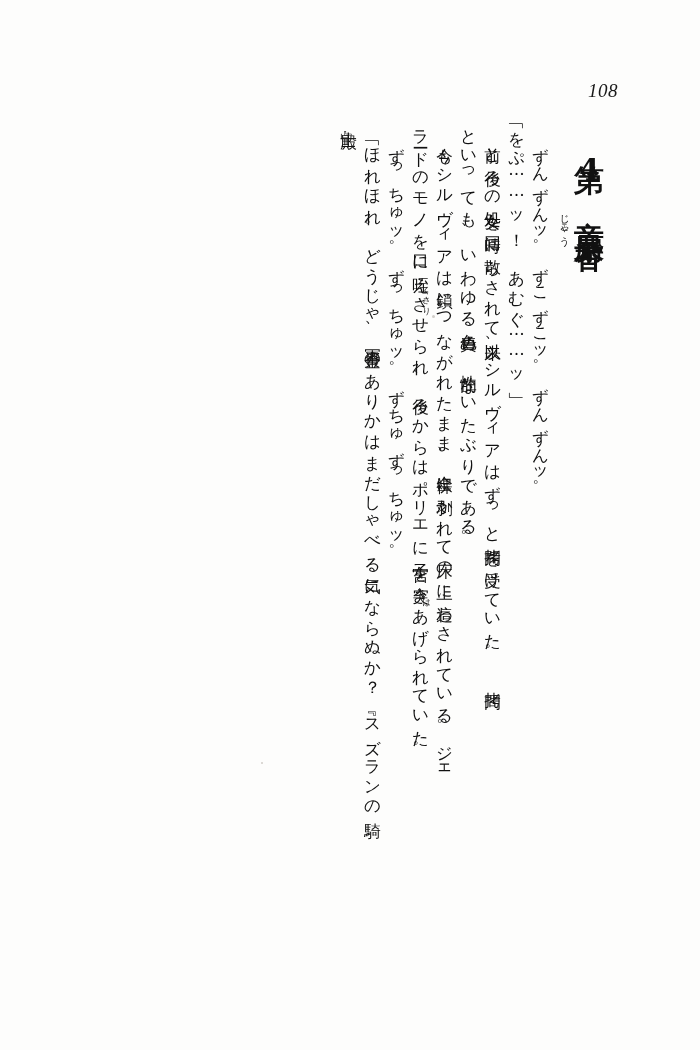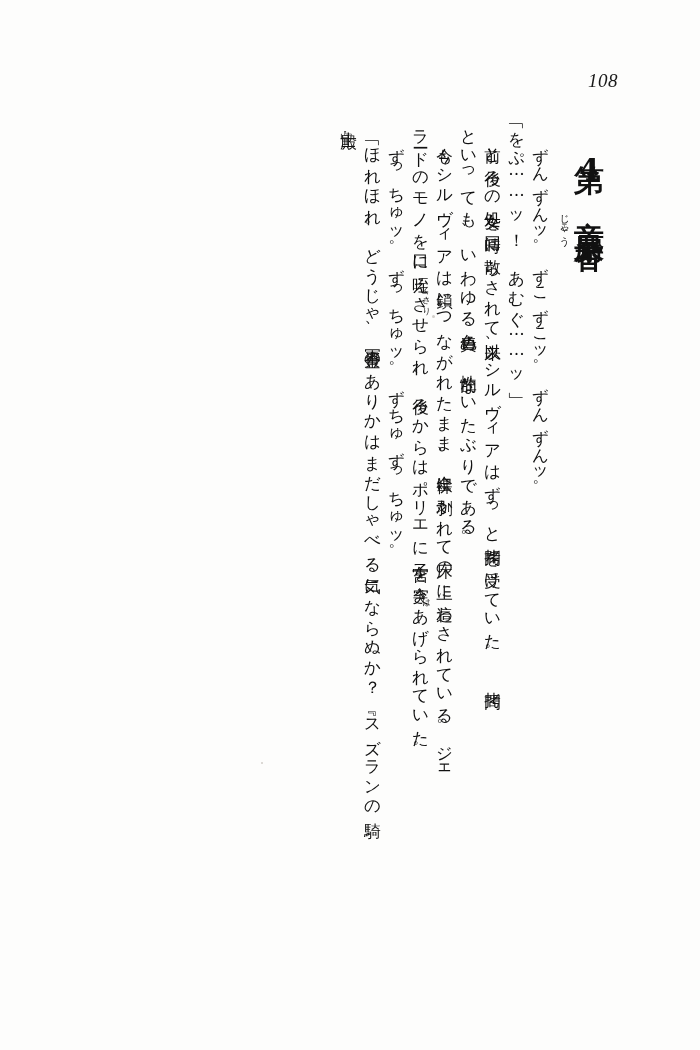--- a/index.html
+++ b/index.html
@@ -18,21 +18,21 @@
 
   .page {
     position: absolute;
     inset: 0;
     background: #fdfdfc;
   }
 
   
   .page-number {
     position: absolute;
-    top: 70px;
+    top: 80px;
     right: 82px;
     font-size: 19px;
     font-style: italic;
     font-family: "Liberation Serif", serif;
     color: #1a1a1a;
     letter-spacing: 0.5px;
   }
 
   
   .text-block {

